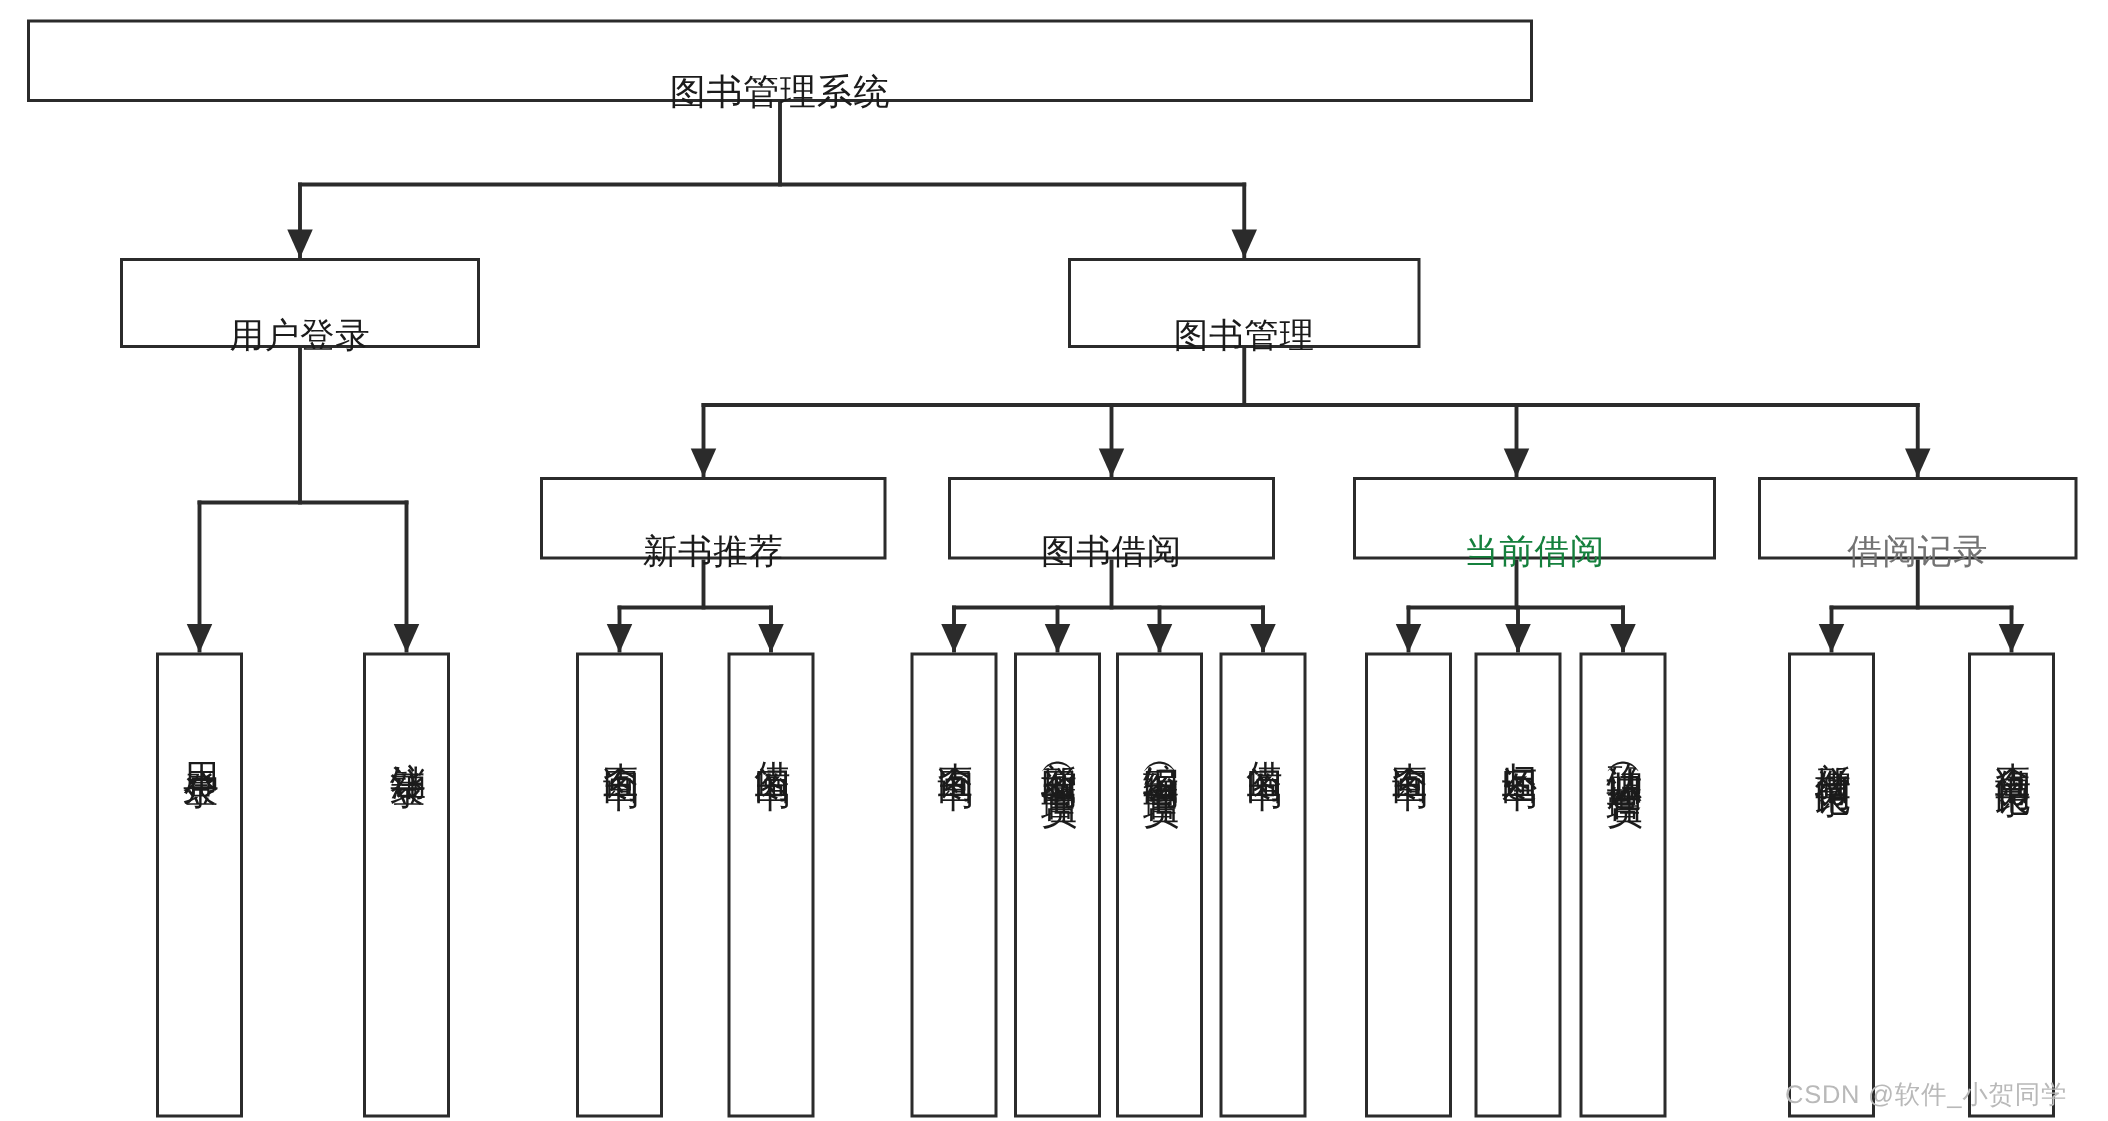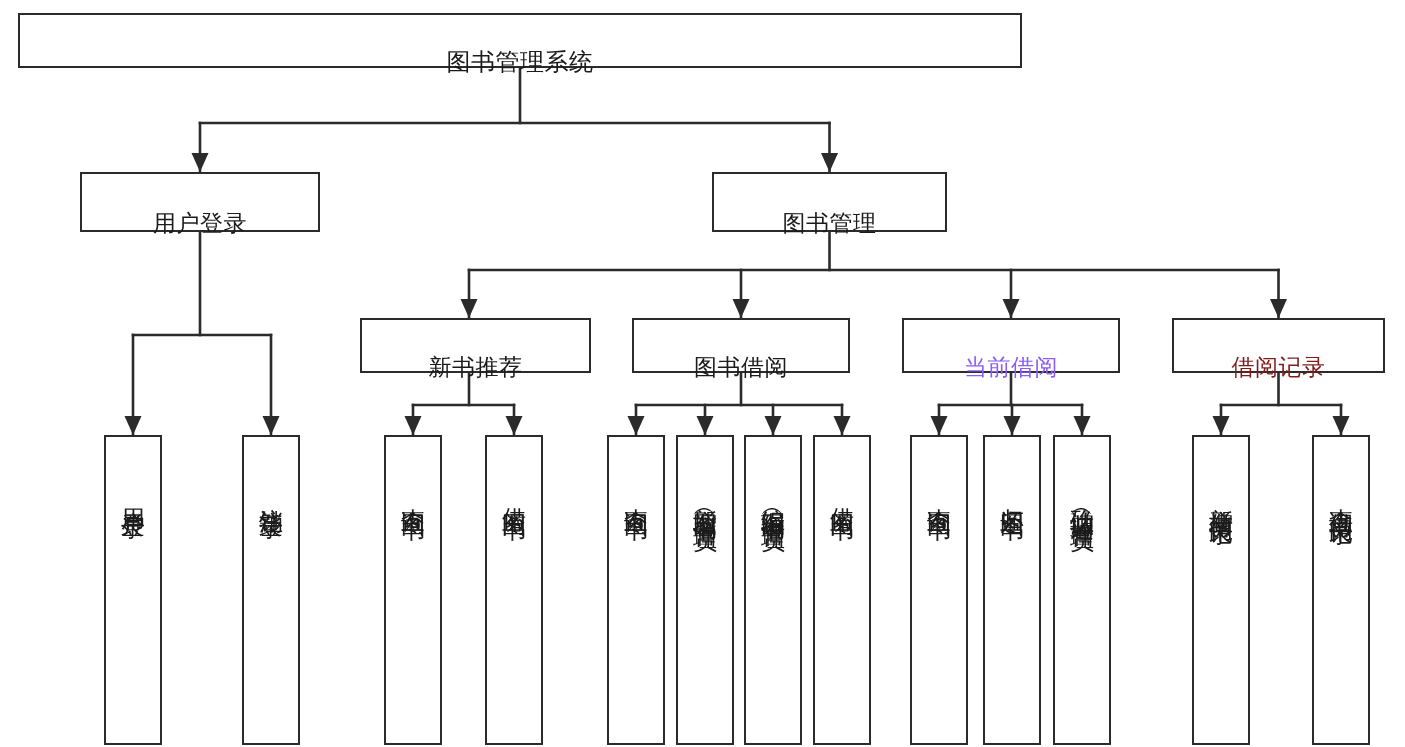--- a/index.html
+++ b/index.html
@@ -143,24 +143,24 @@
       </div>
       <div class="node horiz" style="left: 712px; top: 172px; width: 235px; height: 60px; border-color: rgb(43, 43, 43); background: rgb(255, 255, 255); color: rgb(27, 27, 27);">
         <span class="node-label">图书管理</span>
       </div>
       <div class="node horiz" style="left: 360px; top: 318px; width: 231px; height: 55px; border-color: rgb(43, 43, 43); background: rgb(255, 255, 255); color: rgb(27, 27, 27);">
         <span class="node-label">新书推荐</span>
       </div>
       <div class="node horiz" style="left: 632px; top: 318px; width: 218px; height: 55px; border-color: rgb(43, 43, 43); background: rgb(255, 255, 255); color: rgb(27, 27, 27); text-align: center;">
         <span class="node-label">图书借阅</span>
       </div>
-      <div class="node horiz" style="left: 902px; top: 318px; width: 218px; height: 55px; border-color: rgb(43, 43, 43); background: rgb(255, 255, 255); color: #8b5cf6;">
+      <div class="node horiz" style="left: 902px; top: 318px; width: 242px; height: 55px; border-color: rgb(43, 43, 43); background: rgb(255, 255, 255); color: #15803d;">
         <span class="node-label">当前借阅</span>
       </div>
-      <div class="node horiz" style="left: 1172px; top: 318px; width: 213px; height: 55px; border-color: rgb(43, 43, 43); background: rgb(255, 255, 255); color: #7f1d1d;">
+      <div class="node horiz" style="left: 1172px; top: 318px; width: 213px; height: 55px; border-color: rgb(43, 43, 43); background: rgb(255, 255, 255); color: #737373;">
         <span class="node-label">借阅记录</span>
       </div>
       <div class="node vert" style="left: 104px; top: 435px; width: 58px; height: 310px; border-color: rgb(43, 43, 43); background: rgb(255, 255, 255); color: rgb(27, 27, 27);">
         <span class="node-label">用户登录</span>
       </div>
       <div class="node vert" style="left: 242px; top: 435px; width: 58px; height: 310px; border-color: rgb(43, 43, 43); background: rgb(255, 255, 255); color: rgb(27, 27, 27);">
         <span class="node-label">注销登录</span>
       </div>
       <div class="node vert" style="left: 384px; top: 435px; width: 58px; height: 310px; border-color: rgb(43, 43, 43); background: rgb(255, 255, 255); color: rgb(27, 27, 27);">
         <span class="node-label">查询图书</span>
@@ -190,14 +190,15 @@
         <span class="node-label">确认归还（管理员）</span>
       </div>
       <div class="node vert" style="left: 1192px; top: 435px; width: 58px; height: 310px; border-color: rgb(43, 43, 43); background: rgb(255, 255, 255); color: rgb(27, 27, 27);">
         <span class="node-label">新增借阅记录</span>
       </div>
       <div class="node vert" style="left: 1312px; top: 435px; width: 58px; height: 310px; border-color: rgb(43, 43, 43); background: rgb(255, 255, 255); color: rgb(27, 27, 27);">
         <span class="node-label">查询借阅记录</span>
       </div>
     </div>
 
+  <div class="watermark" id="watermark" style="left: 1190px; top: 718px; color: rgb(185, 185, 185);">CSDN @软件_小贺同学</div>
 
 </div>
 
 </body></html>

